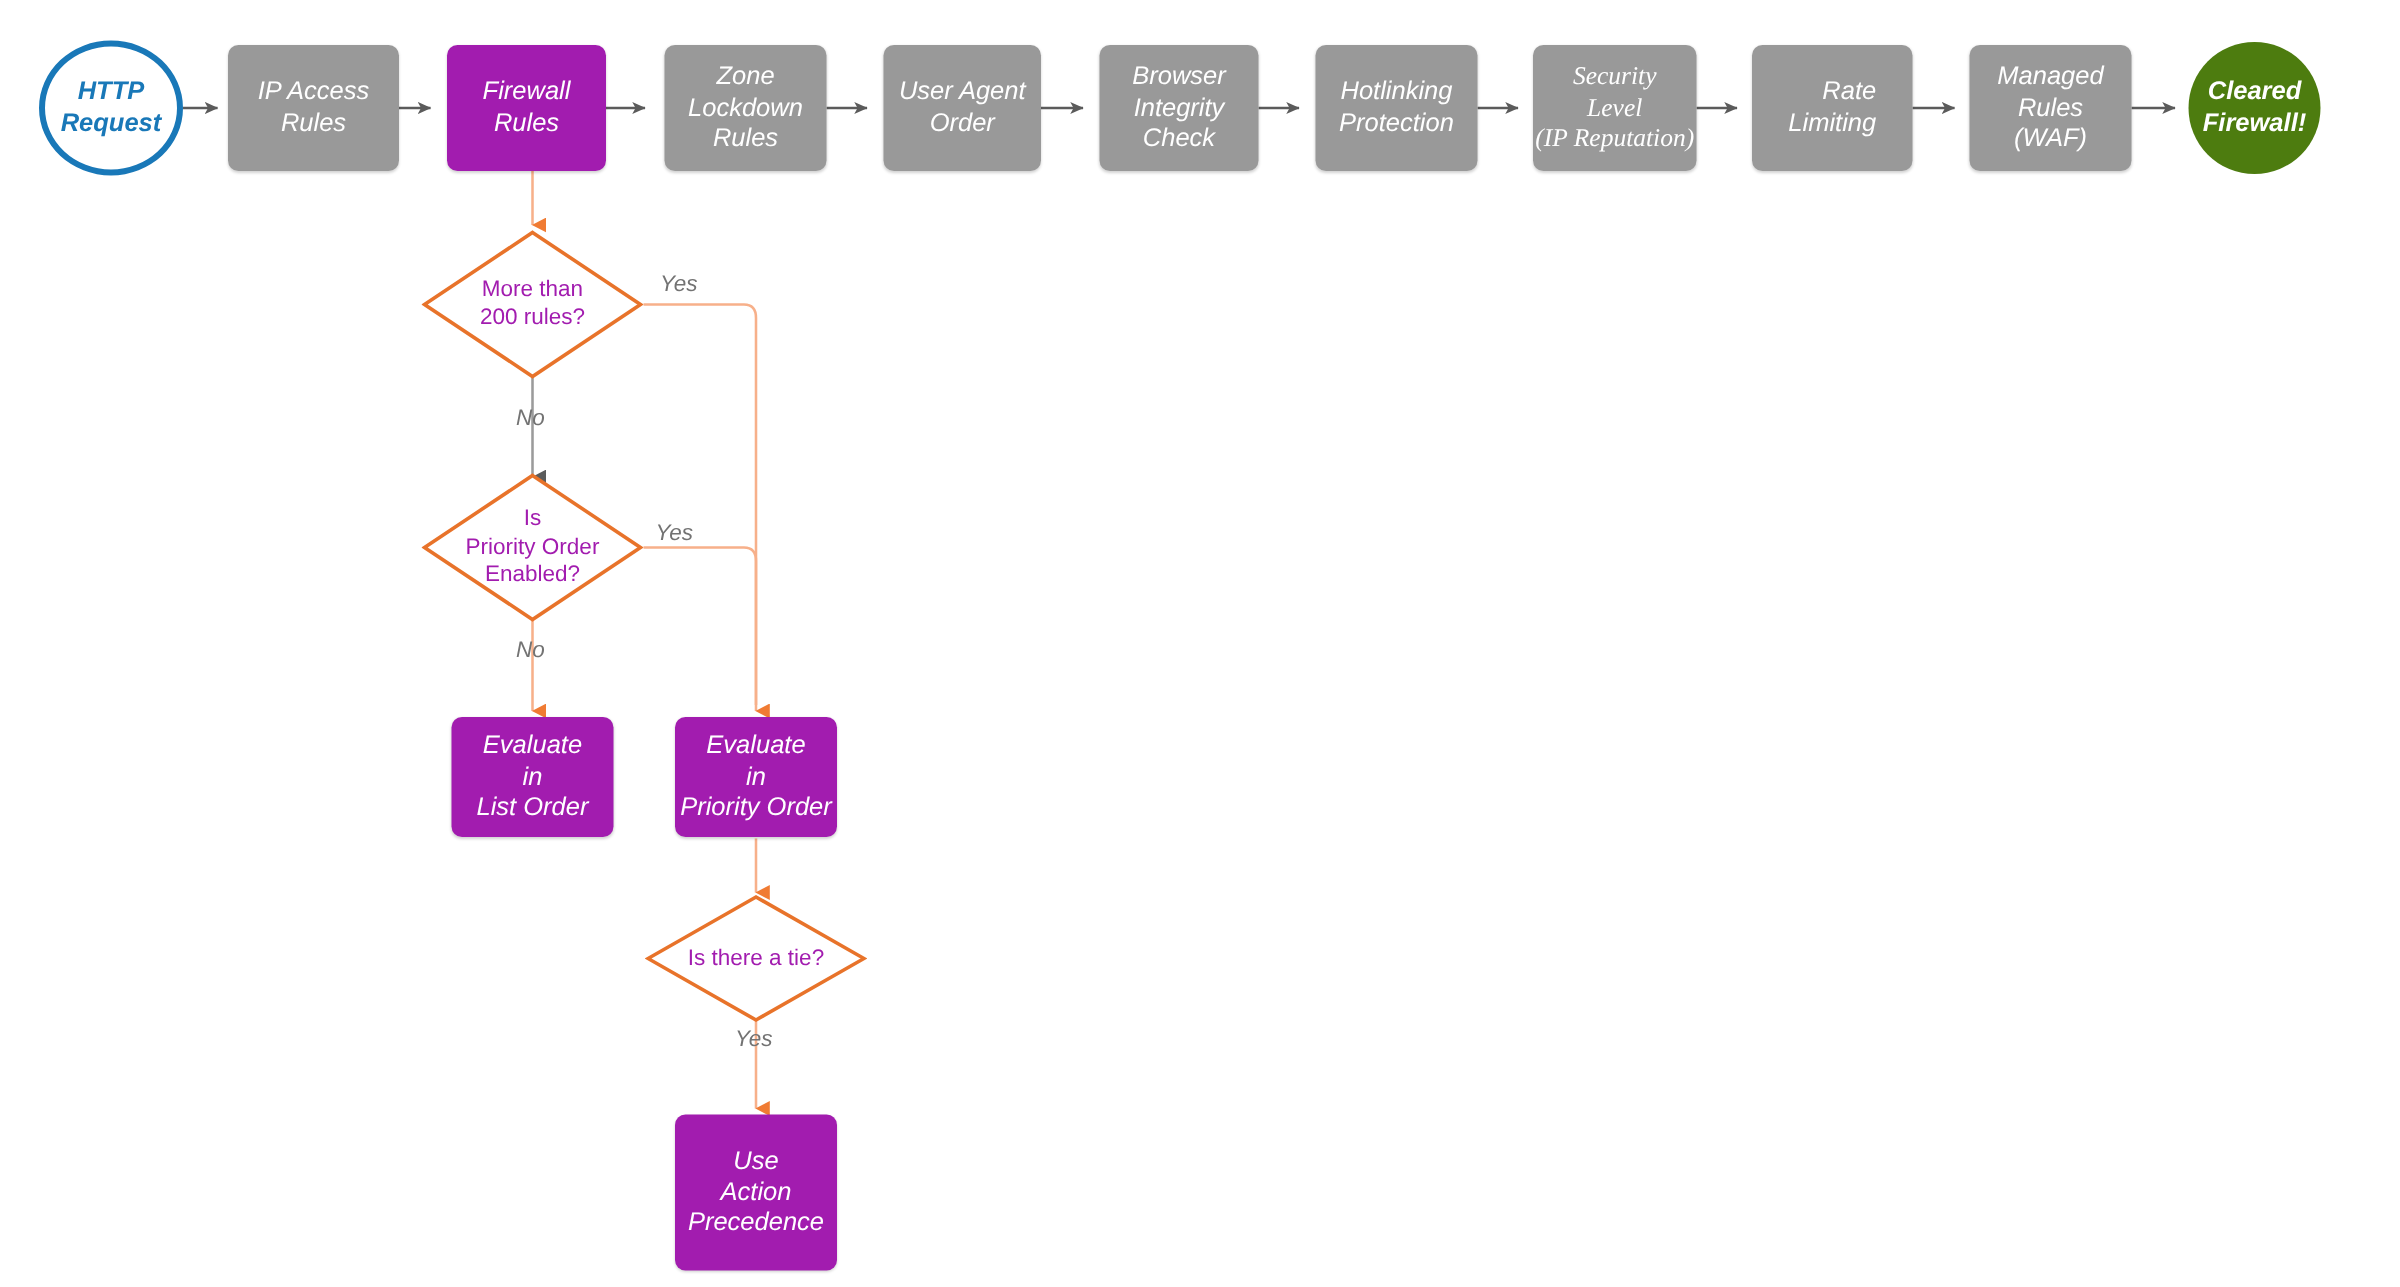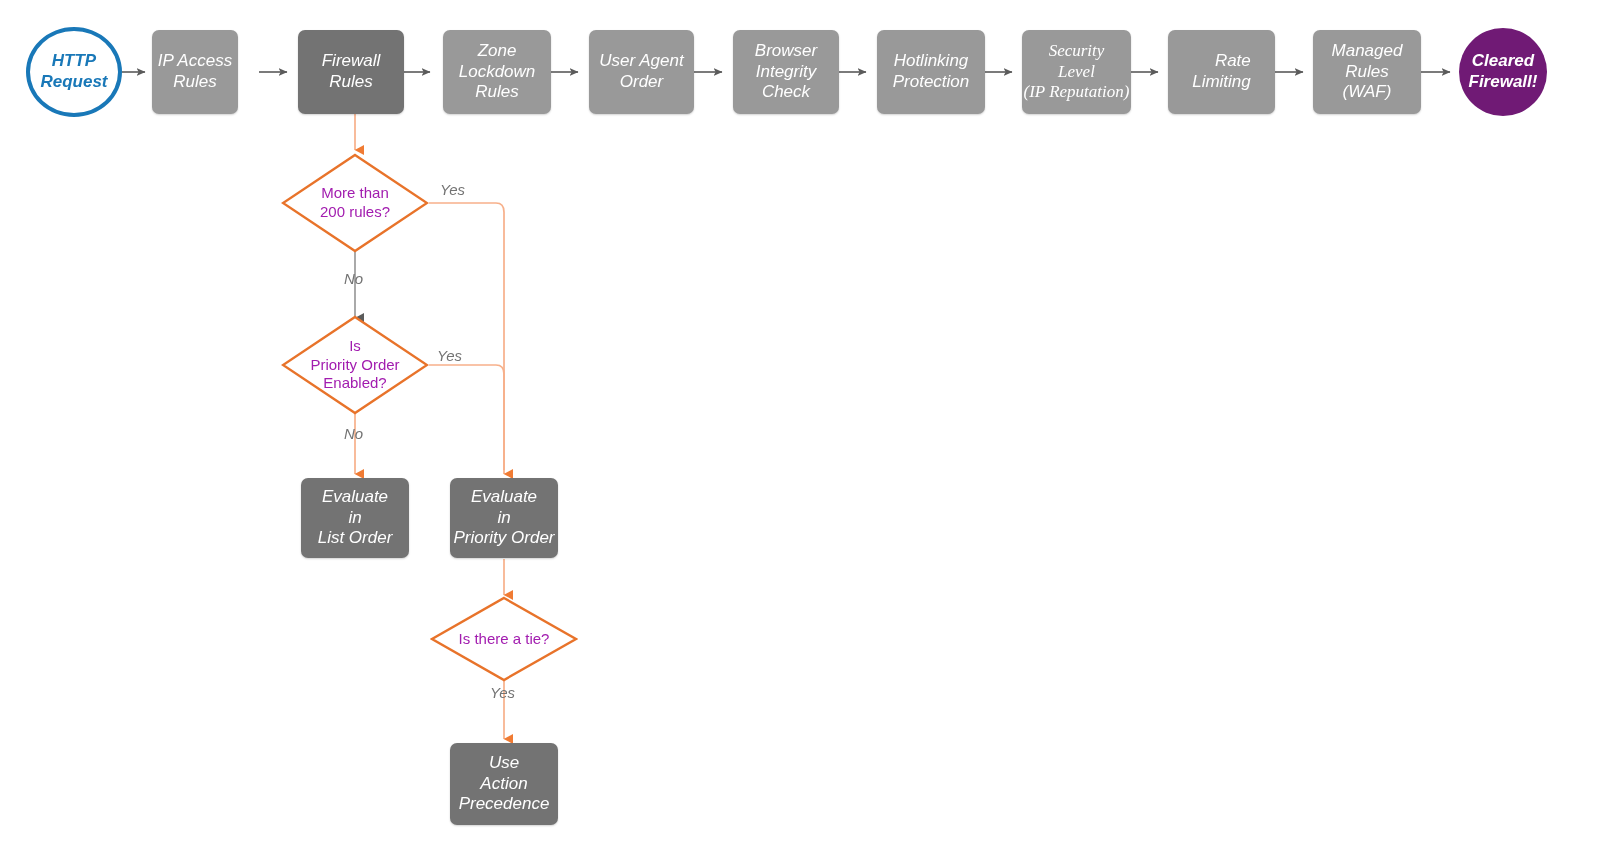--- a/index.html
+++ b/index.html
@@ -40,35 +40,35 @@
   }
 
   .proc {
     border-radius: 7px;
     color: #ffffff;
     font-style: italic;
     font-size: 17px;
     box-shadow: 0 1px 2px rgba(0,0,0,0.18);
   }
   .proc.gray  { background: #999999; }
-  .proc.orange{ background: #737373; }
+  .proc.orange{ background: #a21caf; }
 
   .terminal {
     border-radius: 50%;
     font-style: italic;
     font-weight: bold;
     font-size: 17px;
   }
   .terminal.start {
     background: #ffffff;
     border: 4px solid #1978B8;
     color: #1978B8;
   }
   .terminal.end {
-    background: #701a75;
+    background: #4d7c0f;
     color: #ffffff;
   }
 
   
   .diamond {
     position: absolute;
     display: flex;
     align-items: center;
     justify-content: center;
   }
@@ -140,21 +140,21 @@
     <path d="M504,559 L504,595" stroke="#F7B08A" stroke-width="1.7" fill="none" marker-end="url(#arrowOrangeLt)"></path>
 
     <path d="M504,673 L504,739" stroke="#F7B08A" stroke-width="1.7" fill="none" marker-end="url(#arrowOrangeLt)"></path>
   </svg>
 
   <div class="node terminal start" style="left:26px; top:27px; width:96px; height:90px;">
     <span style="white-space:pre-line;">HTTP
 Request</span>
   </div>
 
-  <div class="node proc gray" style="left:152px; top:30px; width:86px; height:84px;">
+  <div class="node proc gray" style="left:152px; top:30px; width:114px; height:84px;">
     <span style="white-space:pre-line;">IP Access
 Rules</span>
   </div>
 
   <div class="node proc orange" style="left:298px; top:30px; width:106px; height:84px;">
     <span style="white-space:pre-line;">Firewall
 Rules</span>
   </div>
 
   <div class="node proc gray" style="left:443px; top:30px; width:108px; height:84px;">
@@ -230,21 +230,21 @@
 in
 List Order</span>
   </div>
 
   <div class="node proc orange" style="left:450px; top:478px; width:108px; height:80px;">
     <span style="white-space:pre-line;">Evaluate
 in
 Priority Order</span>
   </div>
 
-  <div class="node proc orange" style="left:450px; top:743px; width:108px; height:82px;">
+  <div class="node proc orange" style="left:450px; top:743px; width:108px; height:104px;">
     <span style="white-space:pre-line;">Use
 Action
 Precedence</span>
   </div>
 
   <span class="elabel" style="left:440px; top:181px;">Yes</span>
 
   <span class="elabel" style="left:344px; top:270px;">No</span>
 
   <span class="elabel" style="left:437px; top:347px;">Yes</span>

